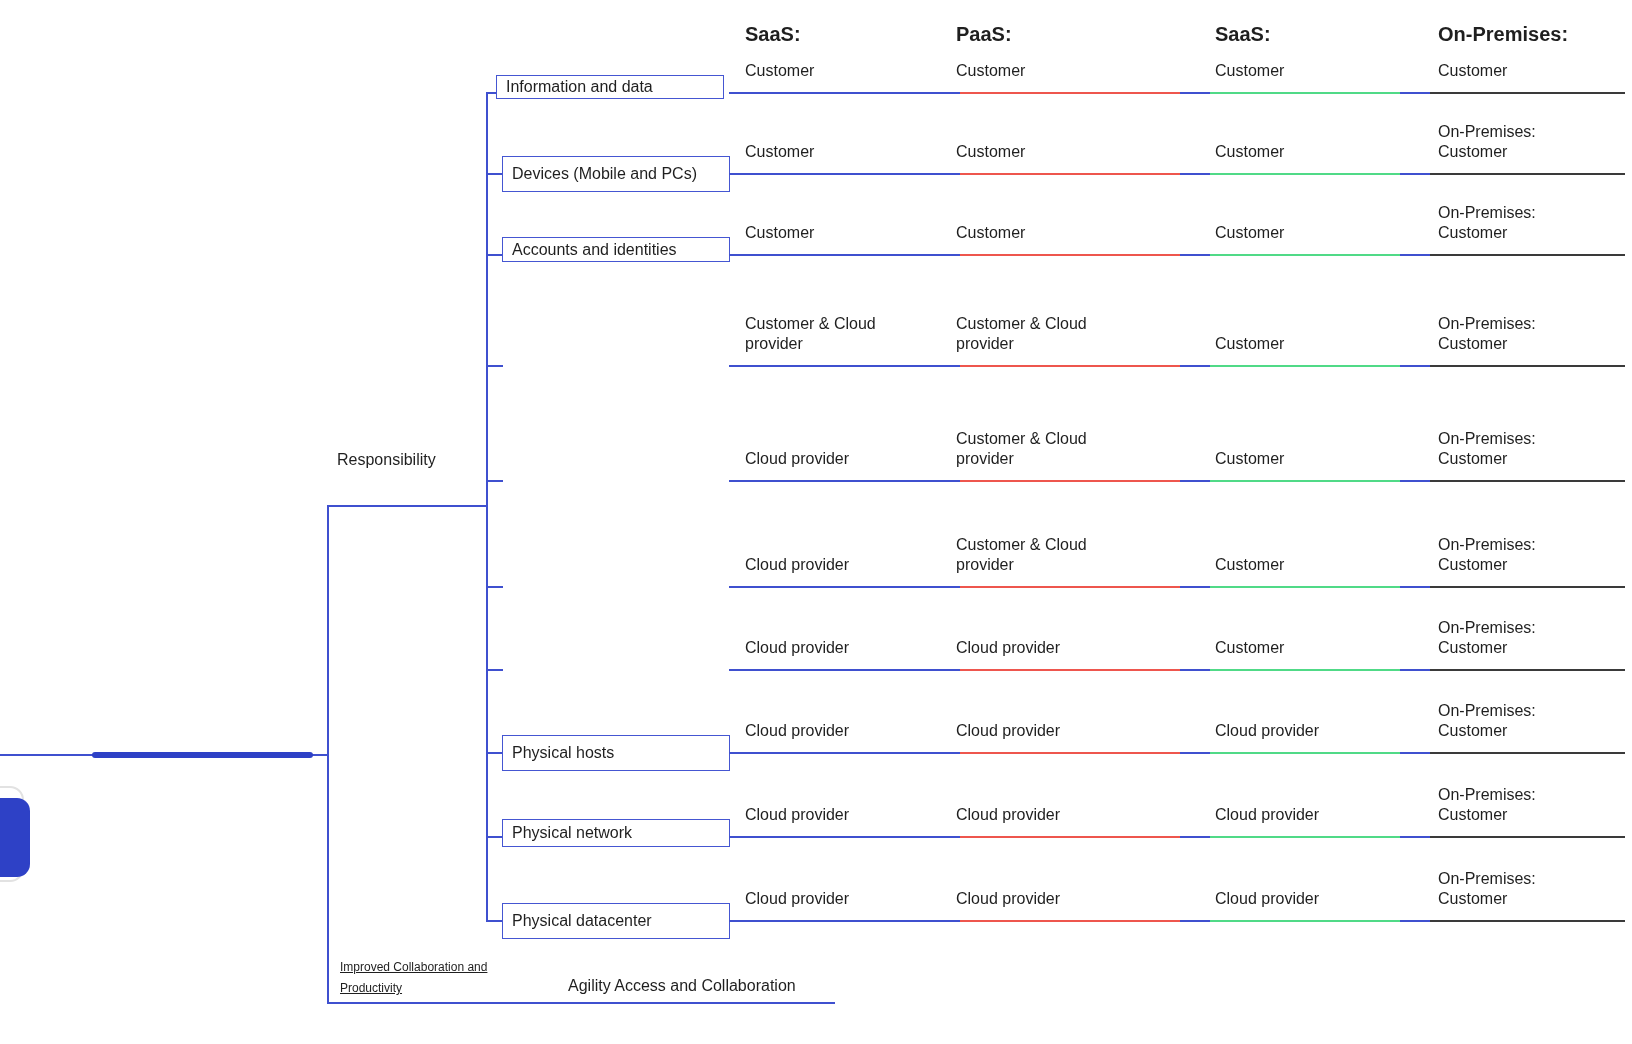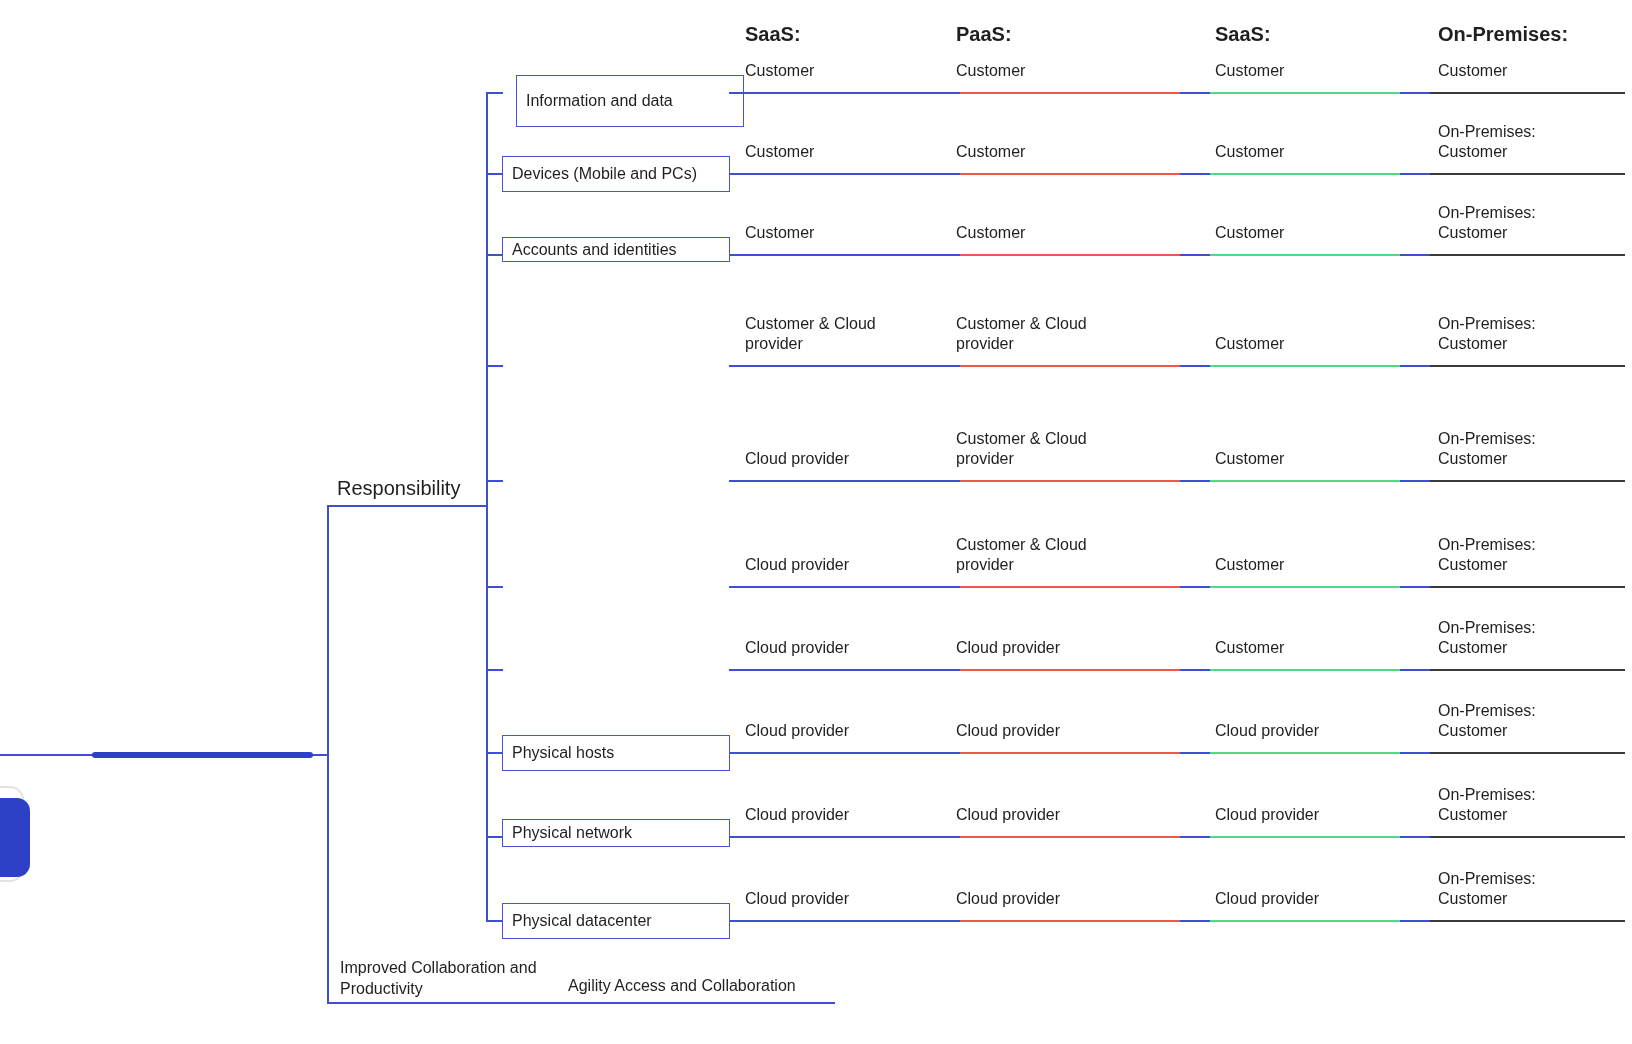--- a/index.html
+++ b/index.html
@@ -31,31 +31,31 @@
   <div class="hdr" style="left:1438px">On-Premises:</div>
 
   <div class="ghost" style="left:-26px;top:786px;width:46px;height:92px;"></div>
   <div class="pill" style="left:-14px;top:798px;width:44px;height:79px;background:#2e41c6;"></div>
 
   <div class="hline" style="left:0;top:754px;width:329px;background:#3f50cf;"></div>
   <div class="hline" style="left:92px;top:752px;width:221px;height:6px;border-radius:3px;background:#2e41c6;"></div>
 
   <div class="vline" style="left:327px;top:505px;height:499px;background:#3f50cf;"></div>
 
-  <div class="label" style="left:337px;top:477px;font-size:20px;">Responsibility</div>
+  <div class="label" style="left:337px;top:451px;font-size:16px;">Responsibility</div>
   <div class="hline" style="left:327px;top:505px;width:160px;background:#3f50cf;"></div>
 
   <div class="vline" style="left:486px;top:92px;height:830px;background:#3f50cf;"></div>
 
-  <div class="label" style="left:340px;top:957px;width:200px;font-size:16px;line-height:21px;">Improved Collaboration and Productivity</div>
+  <div class="label" style="left:340px;top:957px;width:200px;font-size:12px;line-height:21px;text-decoration:underline;">Improved Collaboration and Productivity</div>
   <div class="label" style="left:568px;top:977px;font-size:16px;white-space:nowrap;">Agility Access and Collaboration</div>
   <div class="hline" style="left:327px;top:1002px;width:508px;background:#3f50cf;"></div>
 
 <div class="hline" style="left: 486px; top: 92px; width: 17px; background: rgb(63, 80, 207);"></div>
-    <div class="box" style="left: 516px; top: 75px; width: 228px; height: 52px; border-color: rgb(69, 86, 210);">
+    <div class="box" style="left: 496px; top: 75px; width: 228px; height: 24px; border-color: rgb(69, 86, 210);">
       <div>Information and data</div>
     </div>
     <div class="hline" style="left: 729px; top: 92px; width: 231px; background: rgb(63, 80, 207);"></div>
     <div class="hline" style="left: 960px; top: 92px; width: 220px; background: rgb(238, 86, 78);"></div>
     <div class="hline" style="left: 1180px; top: 92px; width: 30px; background: rgb(63, 80, 207);"></div>
     <div class="hline" style="left: 1210px; top: 92px; width: 190px; background: rgb(80, 218, 135);"></div>
     <div class="hline" style="left: 1400px; top: 92px; width: 30px; background: rgb(63, 80, 207);"></div>
     <div class="hline" style="left: 1430px; top: 92px; width: 195px; background: rgb(58, 58, 58);"></div>
     <div class="cell" style="left: 745px; top: 61px;">
       <div>Customer</div>

